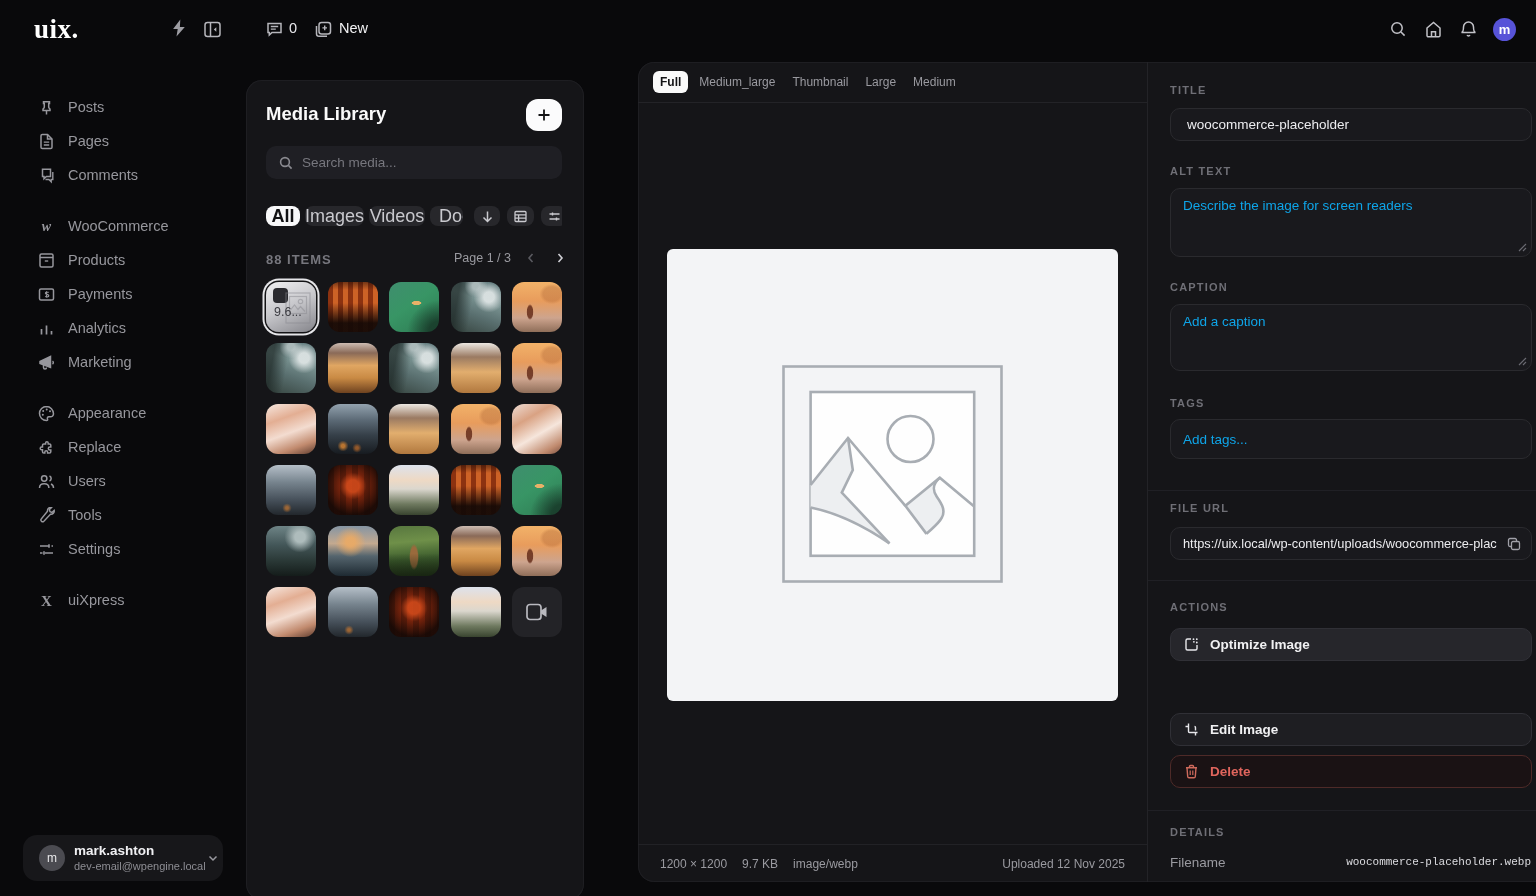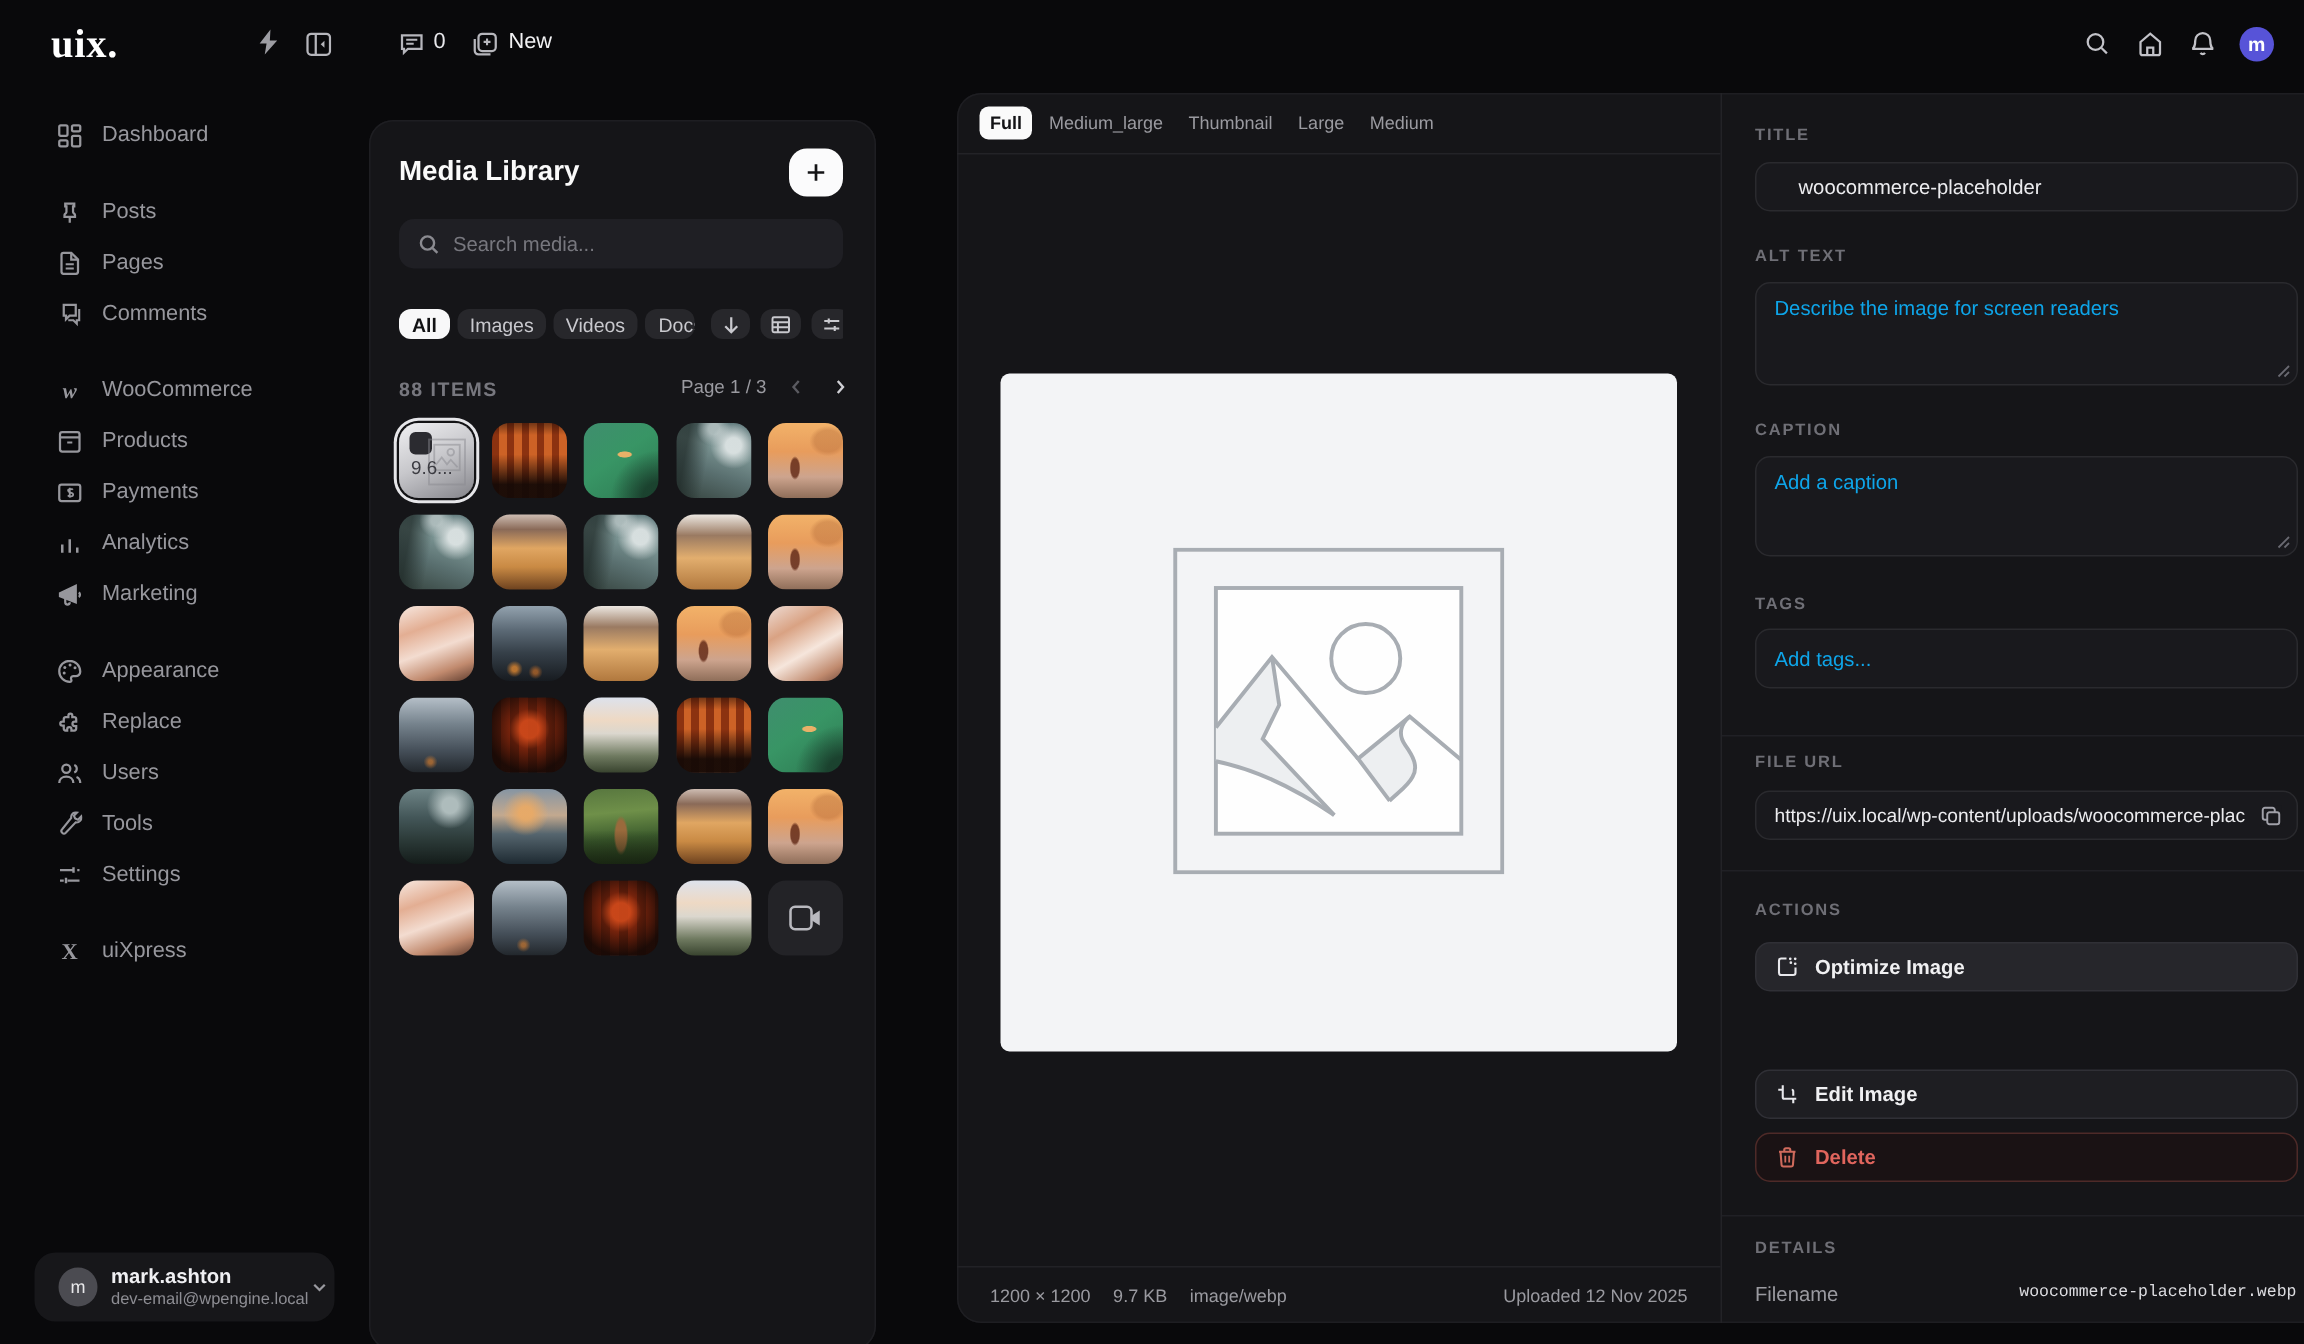--- a/index.html
+++ b/index.html
@@ -23,21 +23,21 @@
 .uinfo{margin-left:9px;line-height:1}
 .un{font-size:13.5px;color:#f0f0f3;font-weight:700;margin-bottom:4px}
 .ue{font-size:11px;color:#8d8d93}
 
 .mid{position:absolute;left:246px;top:80px;width:338px;height:820px;background:#151518;border-radius:16px;padding:0 20px;box-shadow:inset 0 0 0 1px #1e1e22}
 .mtitle{position:absolute;left:20px;top:23px;font-size:18.5px;font-weight:700;color:#fafafa}
 .addbtn{position:absolute;left:280px;top:19px;width:36px;height:32px;background:#fbfbfc;border-radius:12px;color:#141416;display:flex;align-items:center;justify-content:center}
 .search{position:absolute;left:20px;top:66px;width:296px;height:33px;background:#1f1f24;border-radius:10px;display:flex;align-items:center;color:#77777e;font-size:13.5px}
 .search svg{margin:0 9px 0 13px}
 .chips{position:absolute;left:20px;top:126px;width:296px;height:24px;display:flex;overflow:hidden}
-.chip{height:20px;border-radius:8px;background:#27272b;color:#c9c9ce;font-size:13px;display:flex;align-items:center;justify-content:center;flex:none;margin-right:5px}
+.chip{height:20px;border-radius:8px;background:#27272b;color:#c9c9ce;font-size:18px;display:flex;align-items:center;justify-content:center;flex:none;margin-right:5px}
 .chip.w{background:#f8f8f9;color:#121214;font-weight:700}
 .chip.ic{width:26px;margin-right:0;margin-left:6px}
 .cnt{position:absolute;left:20px;top:172px;font-size:13px;font-weight:700;letter-spacing:1px;color:#77777e}
 .pg{position:absolute;left:208px;top:171px;font-size:12.5px;color:#9a9aa0}
 .pgl{position:absolute;left:278px;top:171px;color:#5a5a60}
 .pgr{position:absolute;left:307px;top:171px;color:#d0d0d5}
 .grid{position:absolute;left:20px;top:202px;width:296px;display:grid;grid-template-columns:repeat(5,50px);grid-auto-rows:50px;column-gap:11.5px;row-gap:11px}
 .t{border-radius:12px;position:relative;overflow:hidden}
 .t.sel{box-shadow:0 0 0 1.5px #131315,0 0 0 3.5px #e6e6e9;border-radius:13px}
 
@@ -112,29 +112,20 @@
     <path d="M6.5 15.8v-5h4v5"></path>
   </svg>
 <svg class="tb-ic" style="left:1460px" width="17" height="17" viewBox="0 0 17 17" fill="none" stroke="#c2c2c8" stroke-width="1.5">
     <path d="M13.5 6a5 5 0 0 0-10 0c0 5-2 5.5-2 5.5h14s-2-.5-2-5.5"></path>
     <path d="M10 14.2a1.8 1.8 0 0 1-3 0"></path>
   </svg>
 <div class="abs" style="left:1493px;top:18px;width:23px;height:23px;border-radius:50%;background:#5753d8;color:#fff;font-size:13px;font-weight:700;display:flex;align-items:center;justify-content:center">m</div>
 
 <div class="side">
     <div class="nav">
-<div class="nit">
-        <svg width="17" height="17" viewBox="0 0 17 17" fill="none" stroke="currentColor" stroke-width="1.5">
-          <rect x="1.5" y="1.5" width="5.5" height="7" rx="1"></rect>
-          <rect x="10" y="1.5" width="5.5" height="4" rx="1"></rect>
-          <rect x="10" y="8.5" width="5.5" height="7" rx="1"></rect>
-          <rect x="1.5" y="11.5" width="5.5" height="4" rx="1"></rect>
-        </svg>
-        <span class="lb">Dashboard</span>
-      </div>
 <div class="gap"></div>
 <div class="nit">
         <svg width="17" height="17" viewBox="0 0 17 17" fill="none" stroke="currentColor" stroke-width="1.5">
           <path d="M8.5 11.5v4"></path>
           <path d="M5 11.5h7v-1.2c0-.8-1.3-1-1.3-2V4.5h.8V2.8H5.5v1.7h.8v3.8c0 1-1.3 1.2-1.3 2z"></path>
         </svg>
         <span class="lb">Posts</span>
       </div>
 <div class="nit">
         <svg width="17" height="17" viewBox="0 0 17 17" fill="none" stroke="currentColor" stroke-width="1.5">
@@ -360,21 +351,21 @@
       </div>
 <div class="pfoot">
         <span class="l">1200 × 1200</span>
         <span class="s">9.7 KB</span>
         <span class="s">image/webp</span>
         <span class="r">Uploaded 12 Nov 2025</span>
       </div>
 </div>
 <div class="det">
 <div class="lab" style="top:22px">TITLE</div>
-<div class="inp" style="top:46px;height:33px;padding-left:28px">woocommerce-placeholder</div>
+<div class="inp" style="top:46px;height:33px;padding-left:16px">woocommerce-placeholder</div>
 <div class="lab" style="top:103px">ALT TEXT</div>
 <div class="inp ta" style="top:126px;height:69px;padding:9px 12px">
 <span class="ph">Describe the image for screen readers</span>
 <svg class="rz" width="9" height="9" viewBox="0 0 9 9" stroke="#6a6a72" stroke-width="1.2">
           <path d="M8 1 1 8M8 5 5 8"></path>
         </svg>
 </div>
 <div class="lab" style="top:219px">CAPTION</div>
 <div class="inp ta" style="top:242px;height:67px;padding:9px 12px">
 <span class="ph">Add a caption</span>

